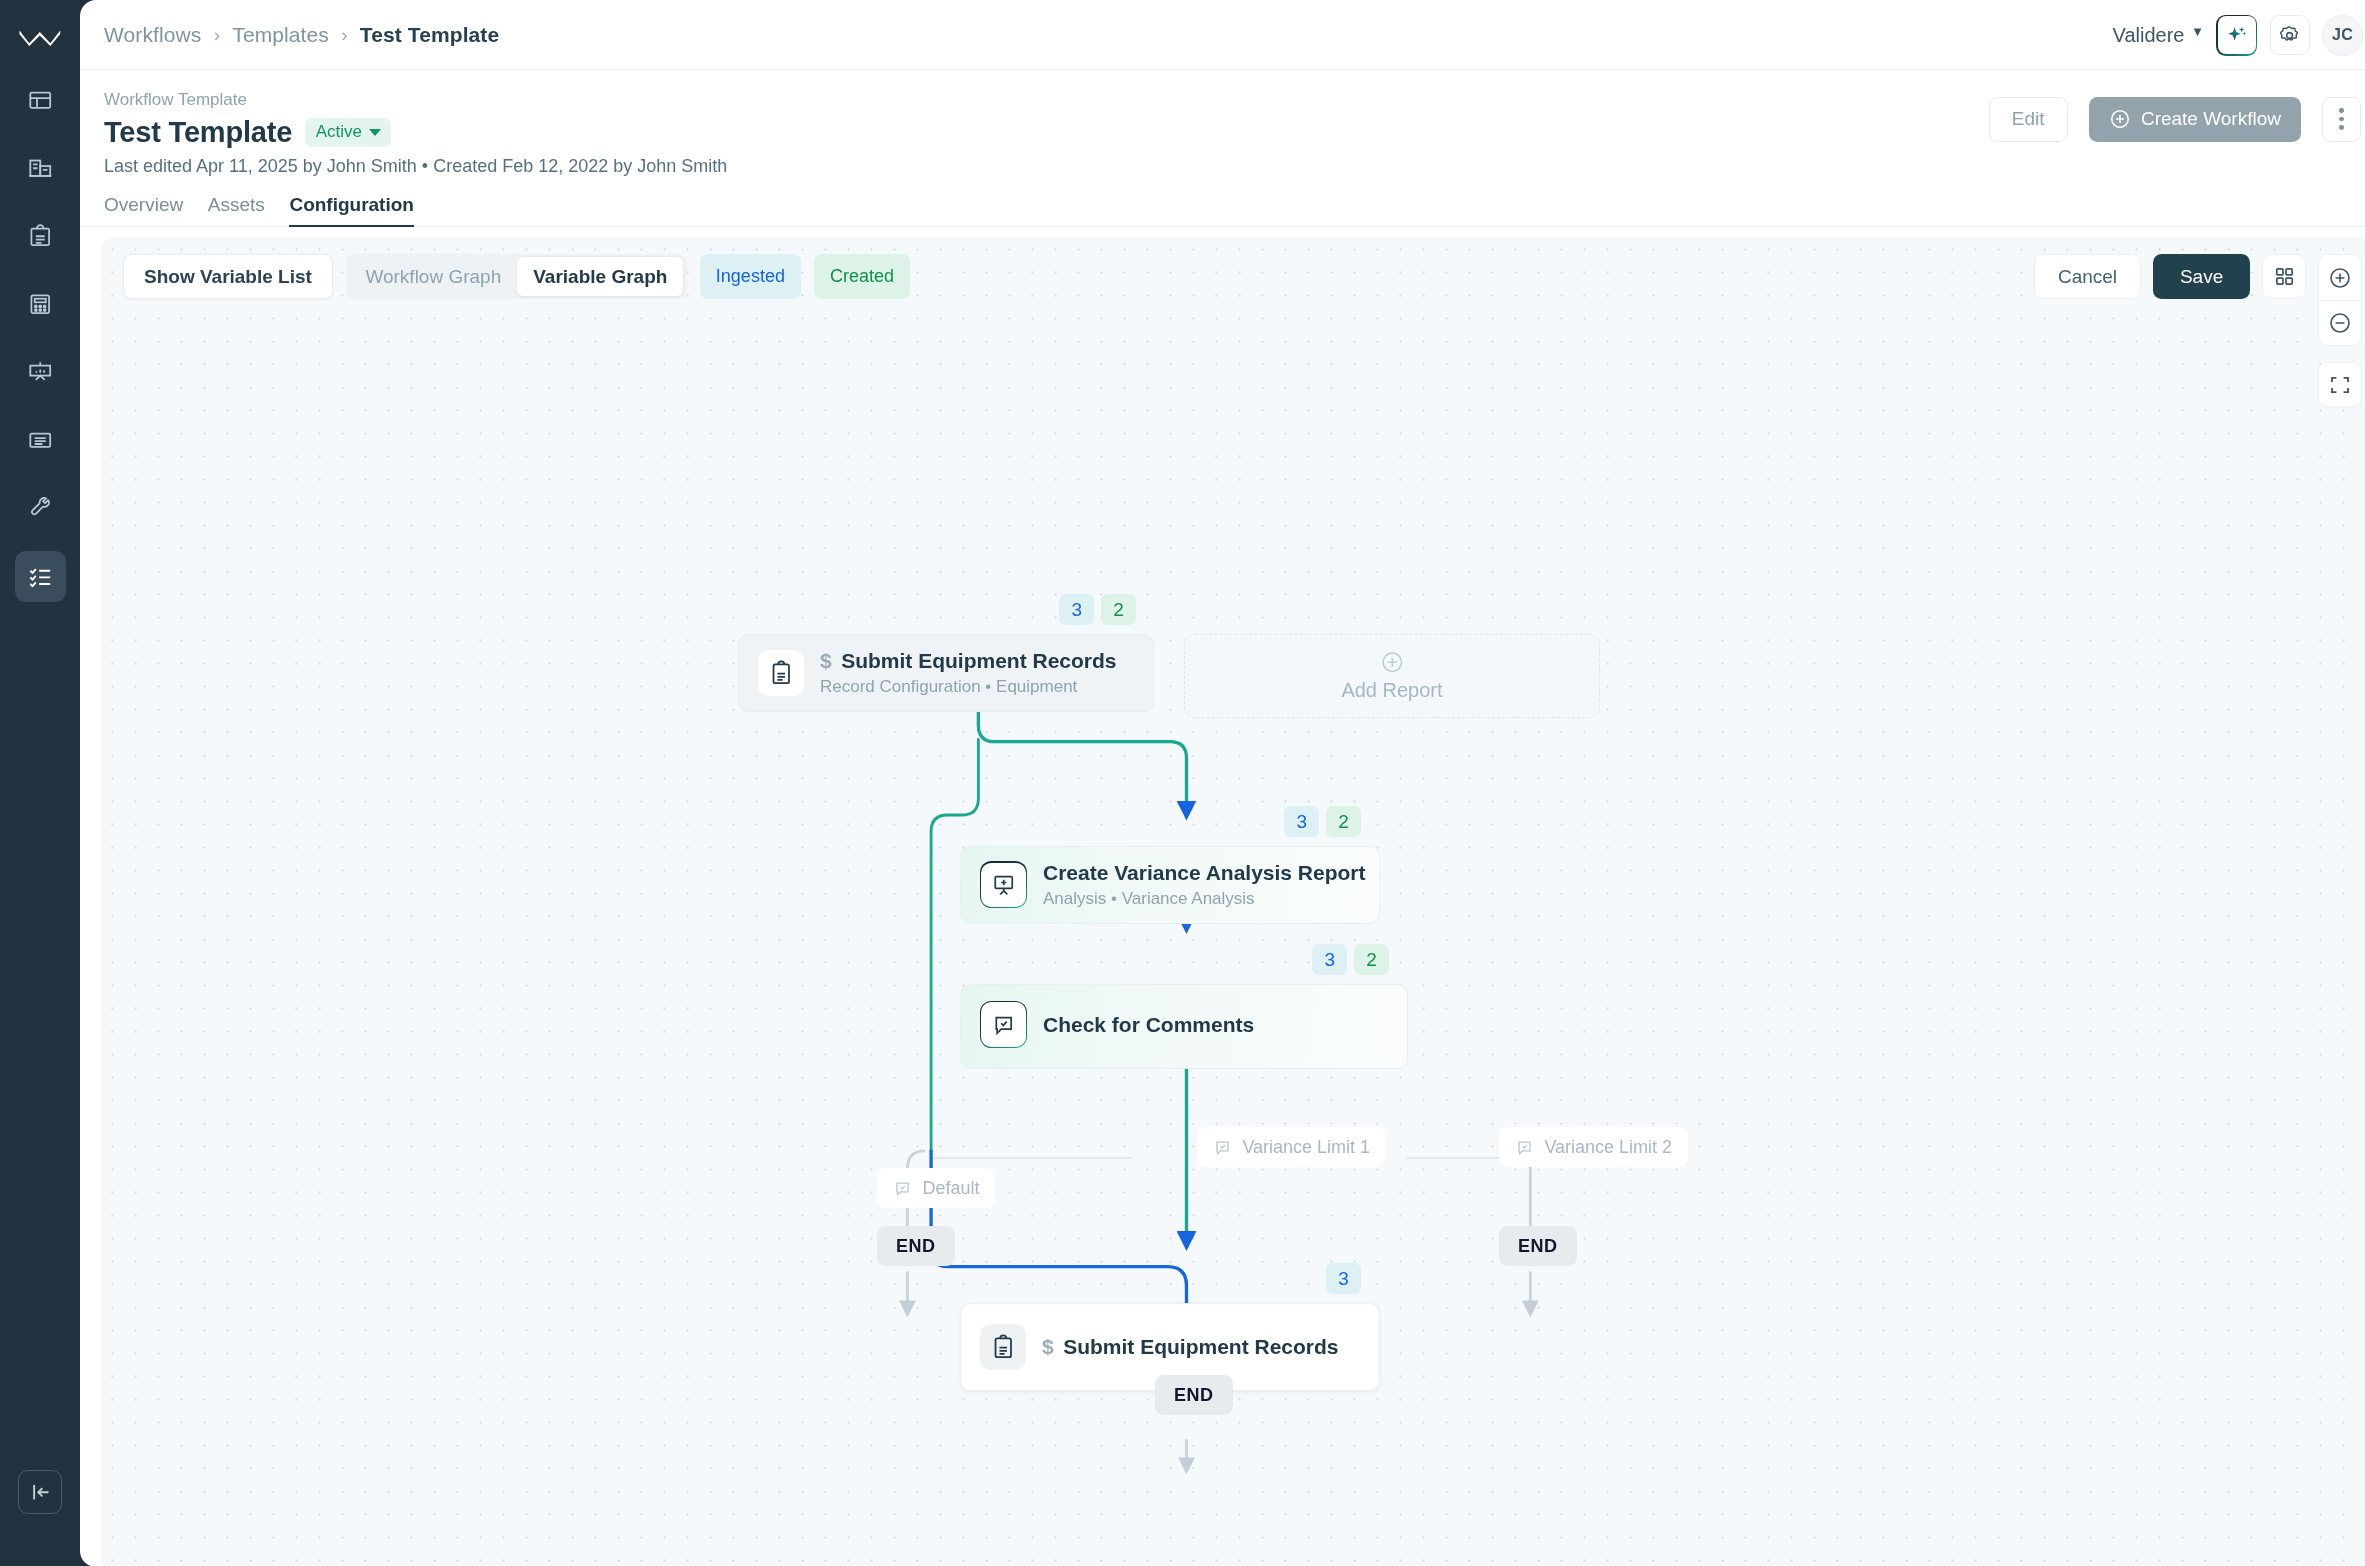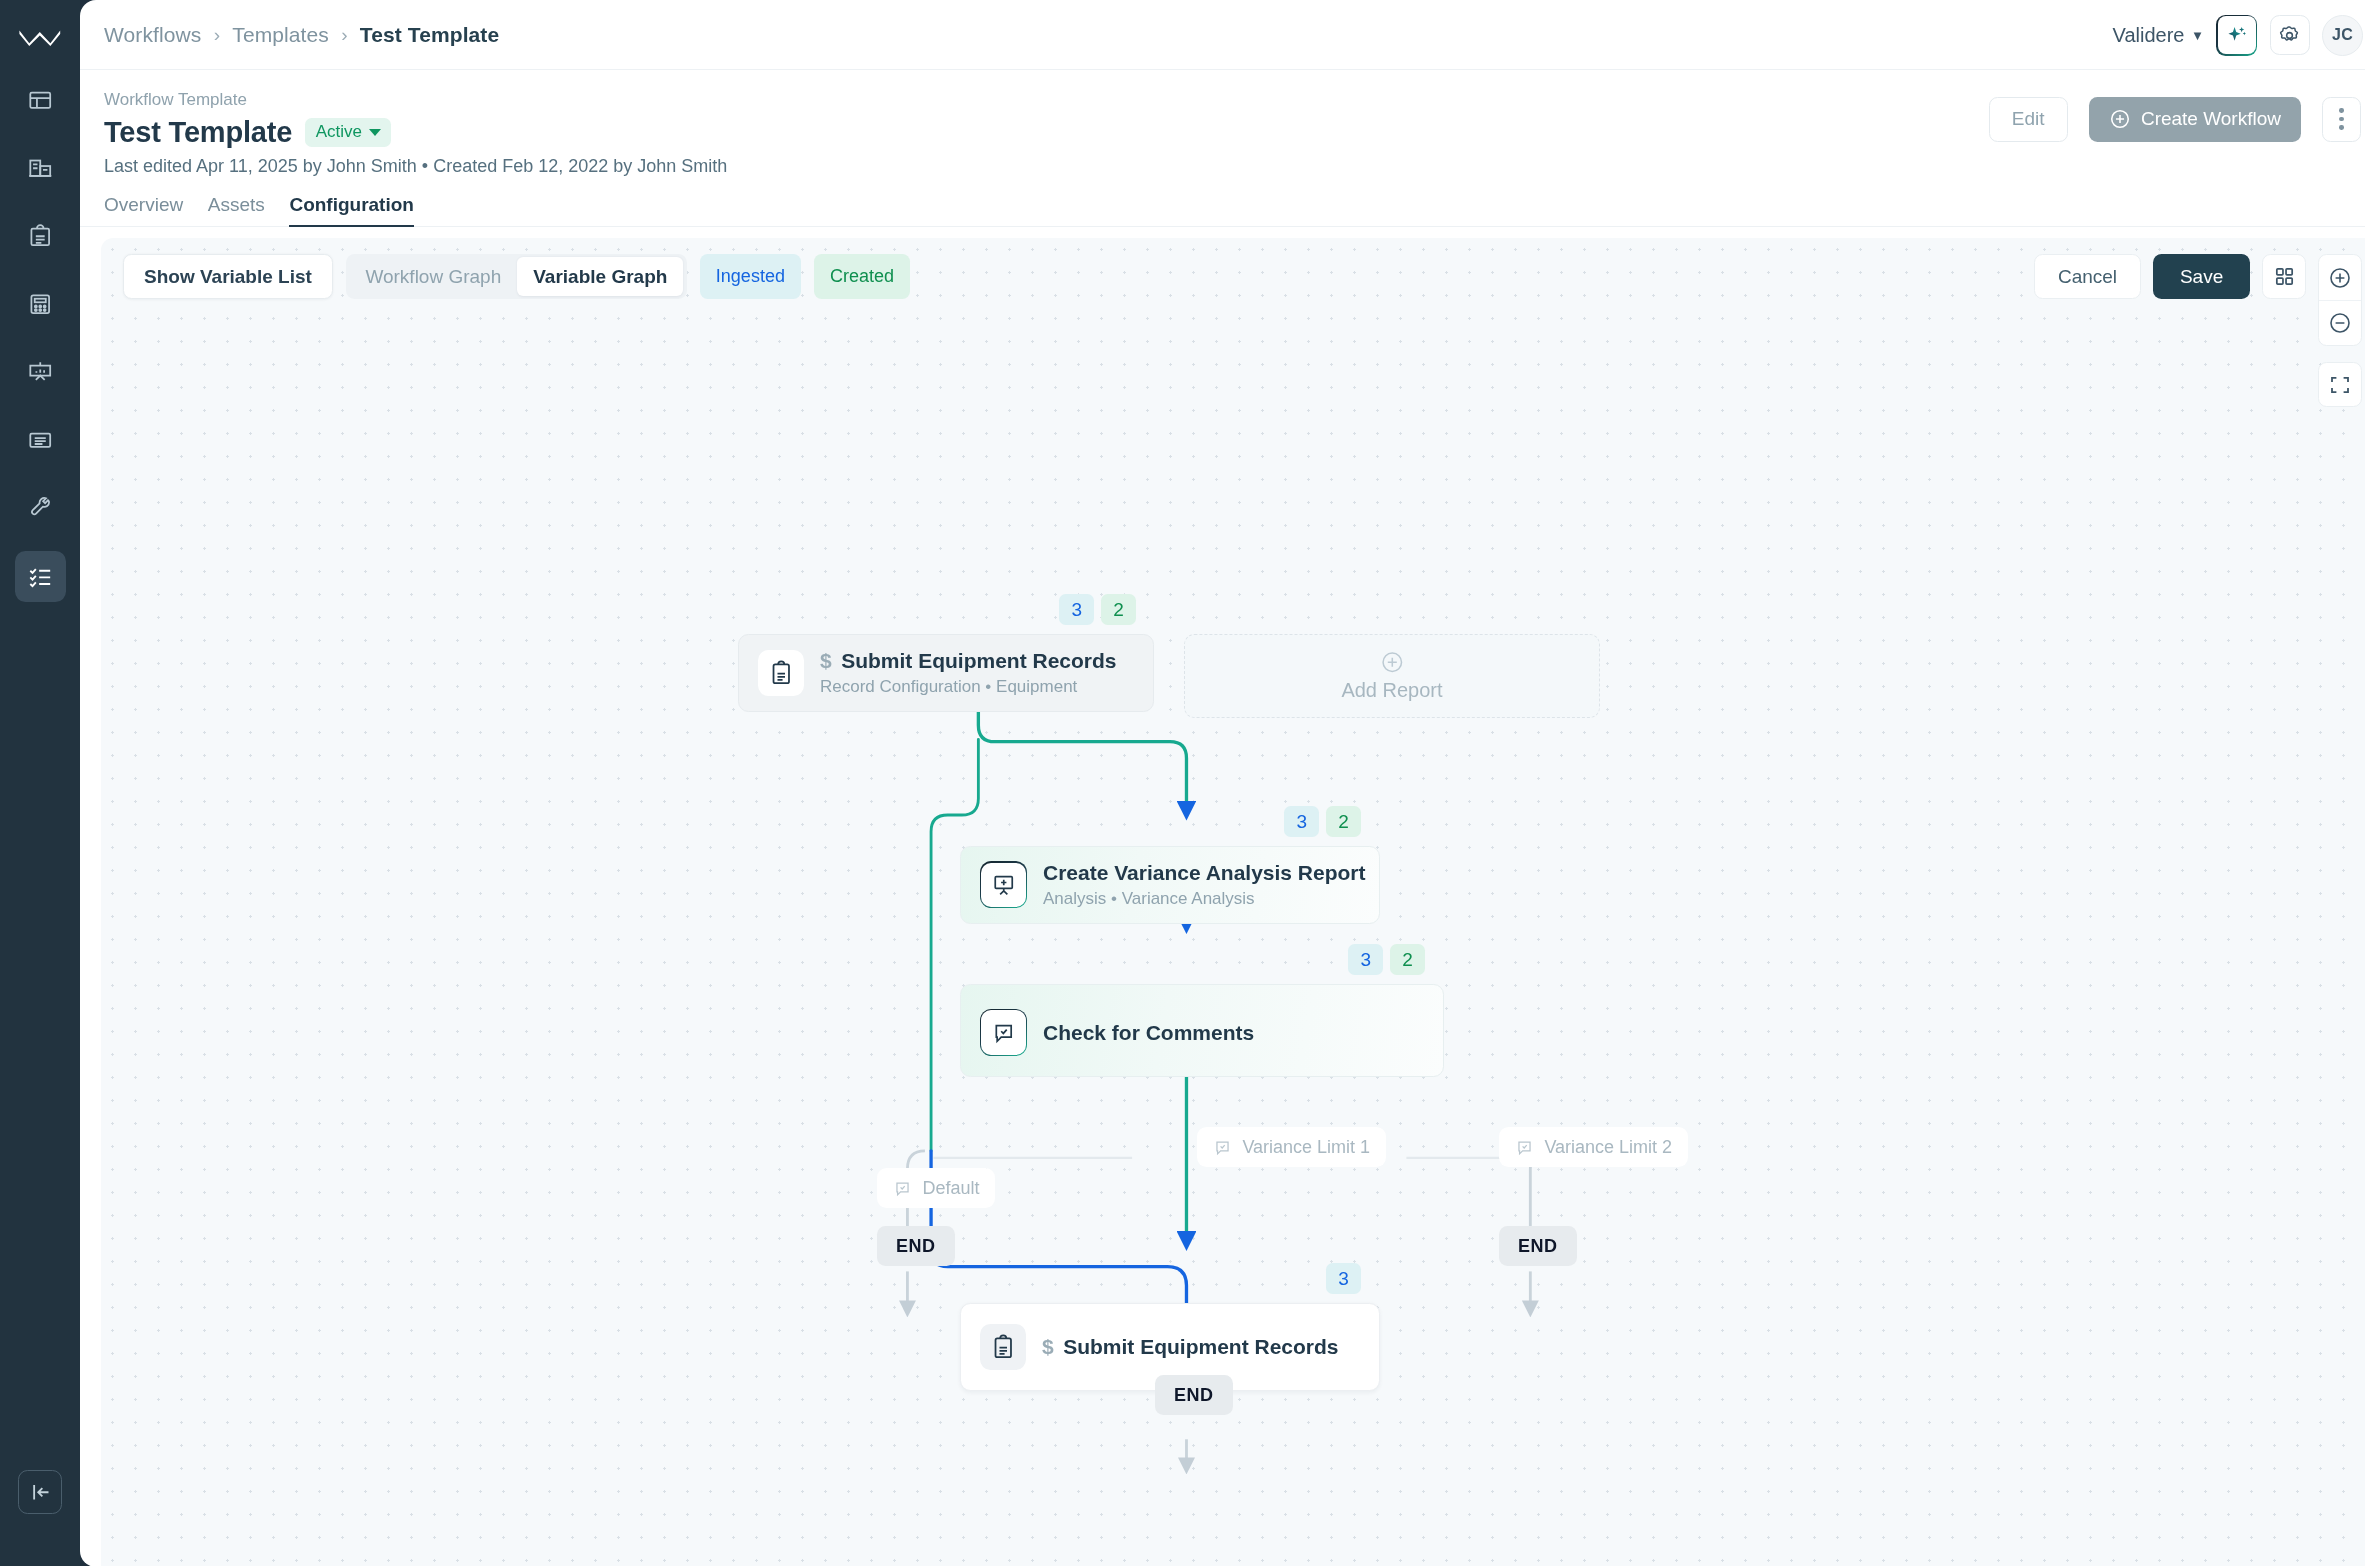--- a/index.html
+++ b/index.html
@@ -48,21 +48,21 @@
     position: relative; height: 70px; width: 100%;
     border-bottom: 0.9px solid #edf1f4;
     display: flex; align-items: center;
   }
   #breadcrumb { display: flex; align-items: center; margin-left: 24px; gap: 12.3px; }
   .crumb { font-size: 21px; color: #7f939f; letter-spacing: 0.1px; }
   .crumb.current { color: #27414f; font-weight: 700; }
   .crumb-sep { font-size: 19px; color: #9cacb6; font-weight: 300; }
 
   #topbar-right { position: absolute; right: 22px; top: 0; height: 70px; display: flex; align-items: center; gap: 12.3px; }
-  #org-select { display: flex; align-items: center; gap: 6.6px; font-size: 20px; color: #3d5567; }
+  #org-select { display: flex; align-items: flex-start; gap: 6.6px; font-size: 20px; color: #3d5567; }
   #org-select .chev { font-size: 13.2px; color: #3d5567; }
   .icon-btn-sq {
     width: 40px; height: 40px; border-radius: 9.5px; border: 0.9px solid #e4eaee; background: #fff;
     display: flex; align-items: center; justify-content: center;
   }
   #ai-btn {
     width: 41px; height: 41px; border-radius: 9.5px; padding: 1.4px;
     background: linear-gradient(140deg, #15262f 0%, #1b3442 40%, #18a98d 100%);
     display: flex; align-items: center; justify-content: center;
   }
@@ -504,21 +504,21 @@
               <div class="node-sub">Analysis • Variance Analysis</div>
             </div>
           </div>
         </div>
 
         <div class="node" style="left:859px; top:746px;">
           <div class="badges" style="right:19px; top:-40px;">
             <div class="badge blue">3</div>
             <div class="badge green">2</div>
           </div>
-          <div class="card card-grad" style="width:484px; padding-top:24px; padding-bottom:20px;">
+          <div class="card card-grad" style="width:448px; padding-top:16px; padding-bottom:20px;">
             <div class="ic-grad">
               <div class="inner">
                 <svg viewBox="0 0 24 24" width="25.5" height="25.5" fill="none" stroke="#22394a" stroke-width="1.6">
                   <path d="M5 5.2h14v11H9.6L5.8 20v-3.8H5z"></path>
                     <path d="M9.6 10.6l2 2 3.2-3.6"></path>
                 </svg>
               </div>
             </div>
             <div class="node-txt">
               <div class="node-title">

